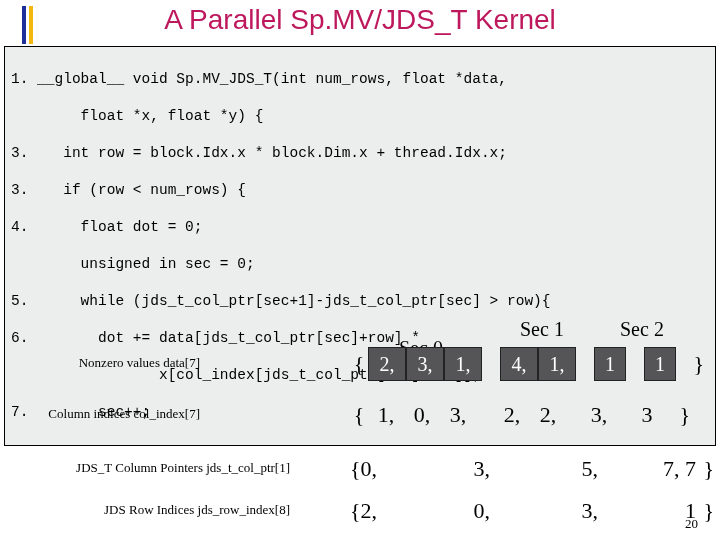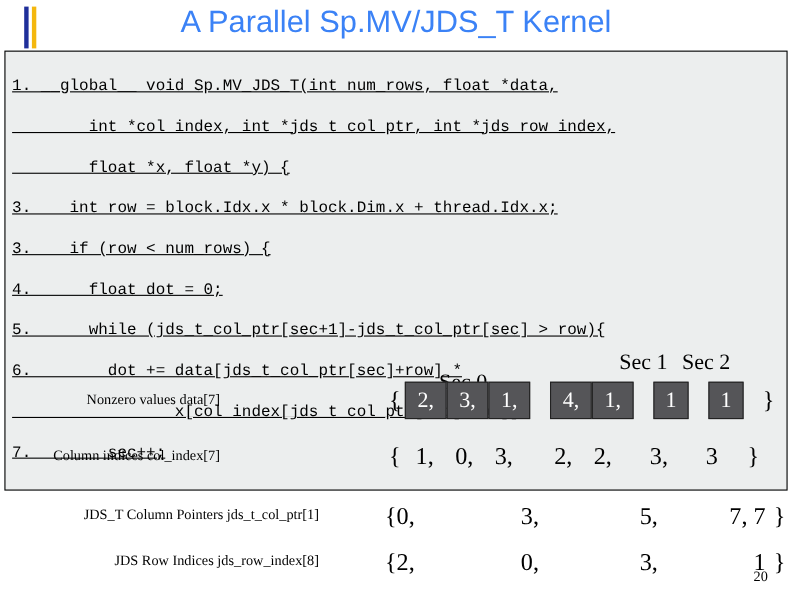--- a/index.html
+++ b/index.html
@@ -32,51 +32,50 @@
     width: 4px;
     background: #f4b70e;
   }
   .title {
     position: absolute;
     left: 0;
     right: 0;
     top: 4px;
     text-align: center;
     font-size: 28px;
-    color: #3b82f6;
+    color: #be185d;
   }
   .codebox {
     position: absolute;
     left: 4px;
     top: 46px;
     right: 4px;
     background: #eceeee;
     border: 1px solid #000;
     padding: 4px 6px 4px 6px;
     font-family: "Courier New", monospace;
     font-size: 14.5px;
     line-height: 1.28;
     white-space: pre;
     height: 390px;
     overflow: hidden;
   }
   .codebox .ln {
     display: block;
-    text-decoration: underline;
   }
   .sec-labels {
     position: absolute;
     top: 318px;
     left: 0;
     right: 0;
     font-family: "Times New Roman", serif;
     font-size: 20px;
   }
   .sec0 { position: absolute; left: 399px; margin-top: 19px; }
-  .sec1 { position: absolute; left: 520px; margin-left: 43px; }
+  .sec1 { position: absolute; left: 520px; }
   .sec2 { position: absolute; left: 620px; font-family: Liberation Serif, serif; }
   .rowlabel {
     font-family: "Times New Roman", serif;
     font-size: 13px;
   }
   .cellrow {
     position: absolute;
     left: 0;
     right: 0;
   }
@@ -129,25 +128,25 @@
 <body>
 
 <div class="title-wrap">
   <div class="accent"></div>
   <div class="accent2"></div>
   <div class="title">A Parallel Sp.MV/JDS_T Kernel</div>
 </div>
 
 <div class="codebox">
 <span class="ln">1. __global__ void Sp.MV_JDS_T(int num_rows, float *data,</span>
-<span class="ln">        int *col_index, int *jds_t_col_ptr, int *jds_row_index,</span>
 <span class="ln">        float *x, float *y) {</span>
 <span class="ln">3.    int row = block.Idx.x * block.Dim.x + thread.Idx.x;</span>
 <span class="ln">3.    if (row &lt; num_rows) {</span>
 <span class="ln">4.      float dot = 0;</span>
+<span class="ln">        unsigned in sec = 0;</span>
 <span class="ln">5.      while (jds_t_col_ptr[sec+1]-jds_t_col_ptr[sec] &gt; row){</span>
 <span class="ln">6.        dot += data[jds_t_col_ptr[sec]+row] *</span>
 <span class="ln">                 x[col_index[jds_t_col_ptr[sec]+row]];</span>
 <span class="ln">7.        sec++;</span>
 
 
 
 
 </div>
 

